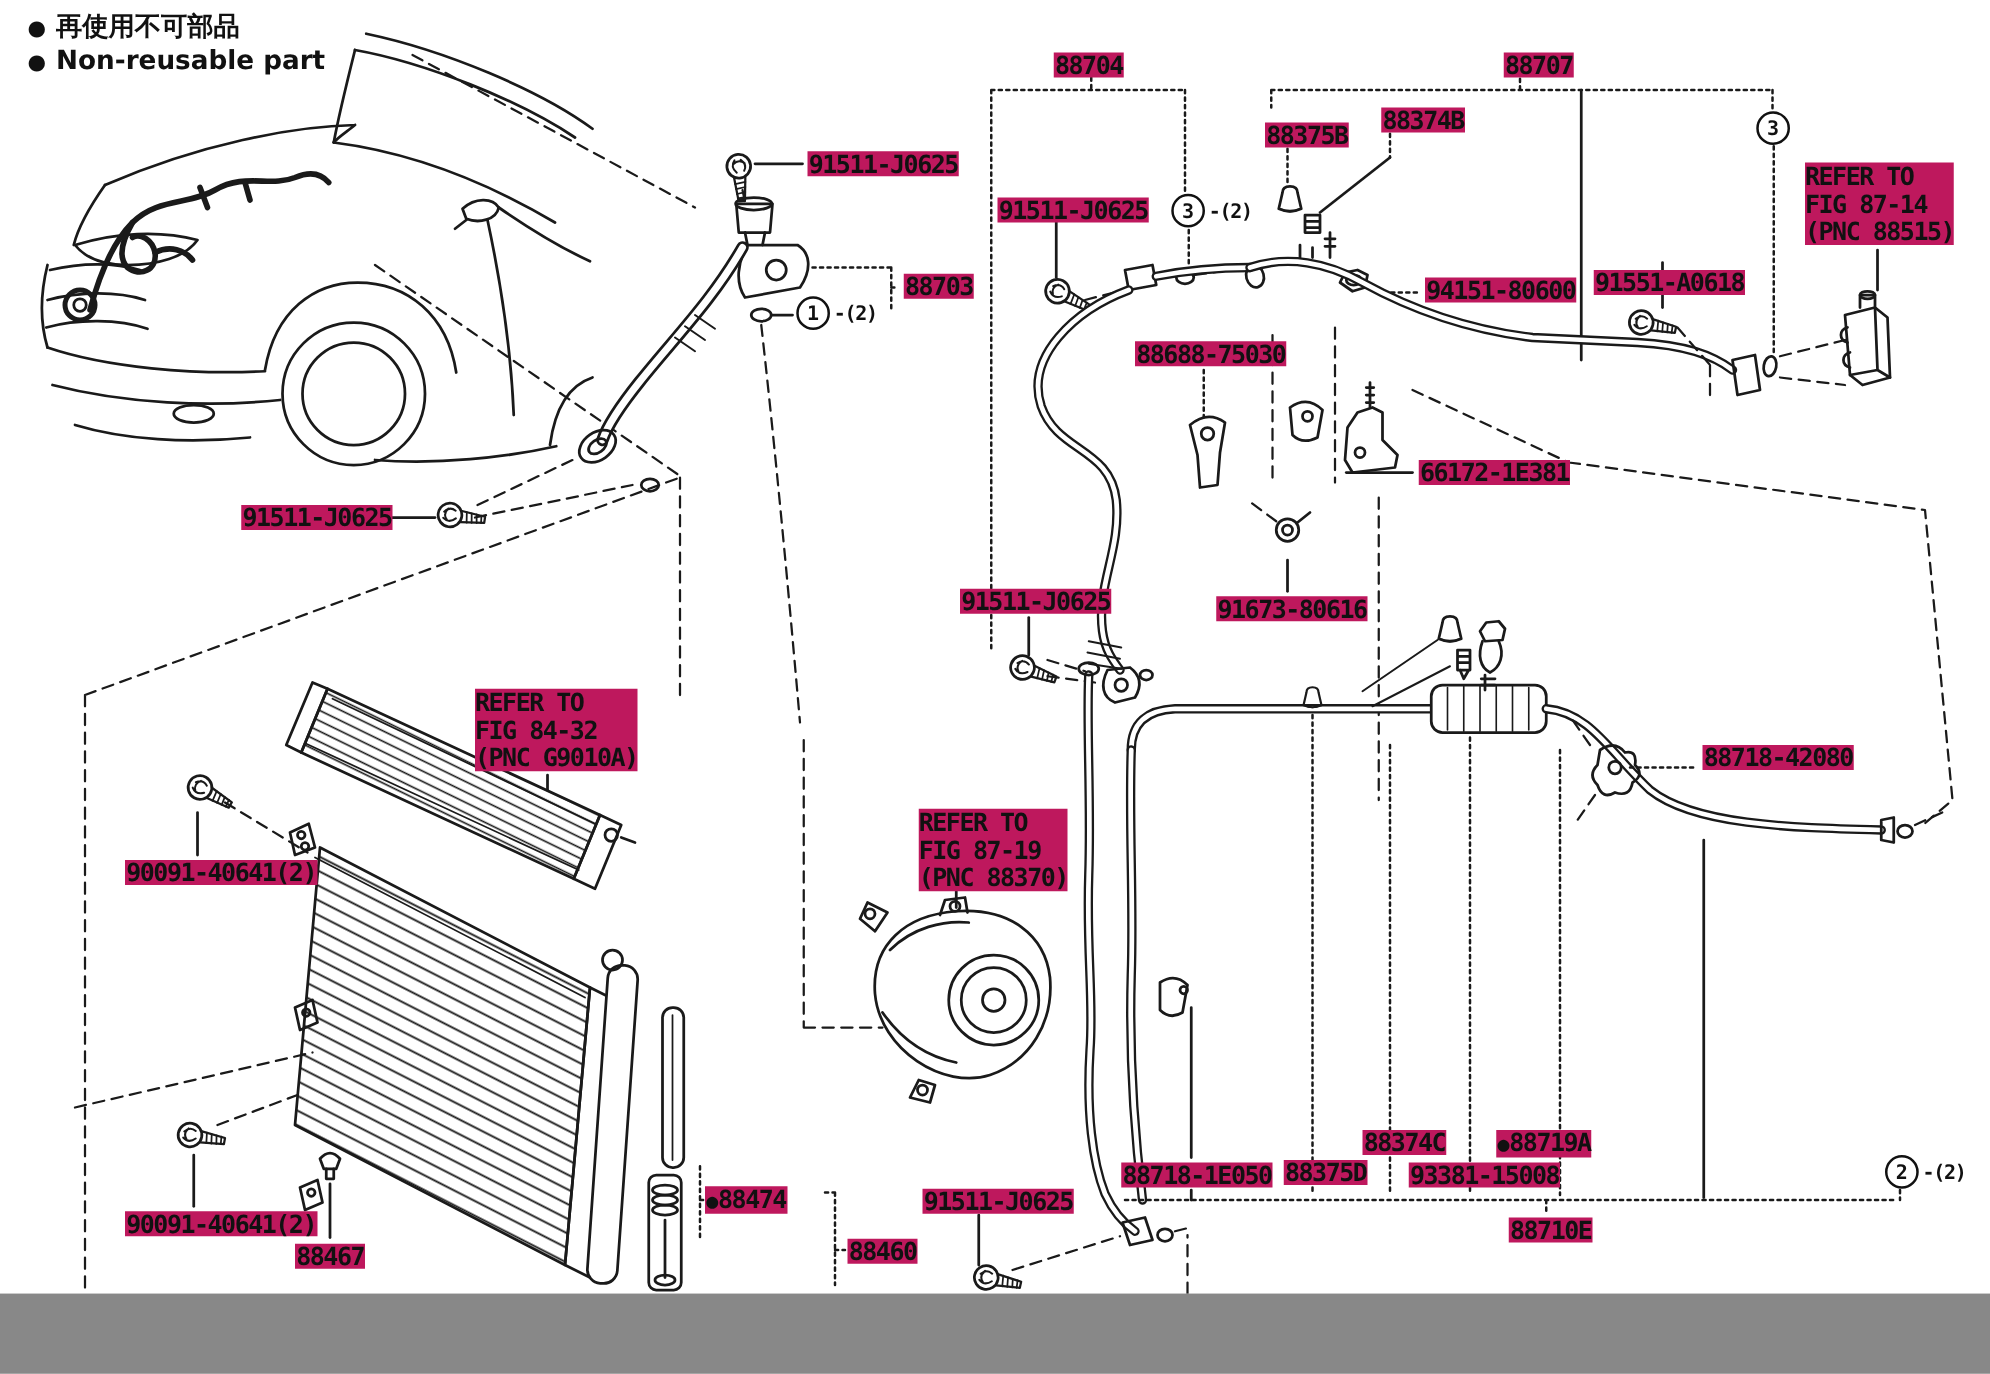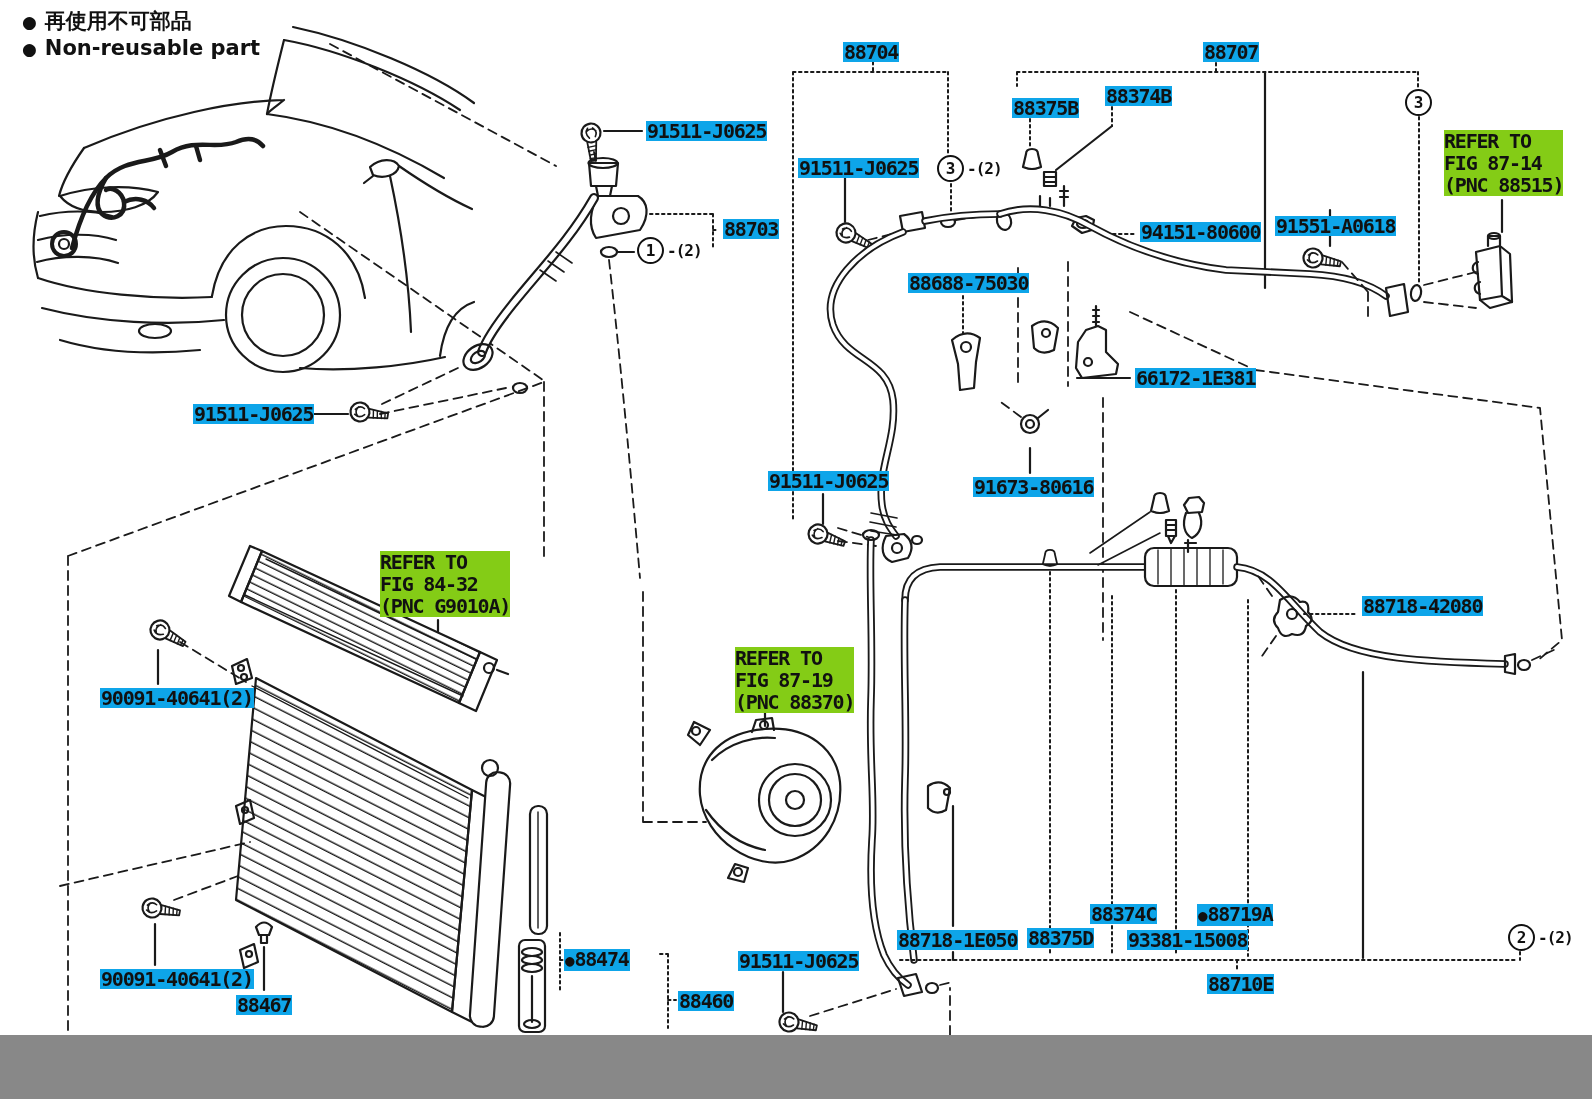--- a/index.html
+++ b/index.html
@@ -6,24 +6,24 @@
   .stage{position:relative;width:1592px;height:1035px;background:#fff;overflow:hidden;
          font-family:"DejaVu Sans Mono",monospace;color:#111;}
   .stage svg{position:absolute;left:0;top:0;stroke:#1a1a1a;fill:none;
              stroke-width:2.2;stroke-linecap:round;stroke-linejoin:round;}
   .da{stroke-dasharray:9 6;stroke-width:1.8;}
   .do{stroke-dasharray:2.5 3.5;stroke-width:2;}
   .pipe-o{stroke-width:7.5;} .pipe-i{stroke:#fff;stroke-width:3.8;}
   .hose-o{stroke-width:10;} .hose-i{stroke:#fff;stroke-width:5.6;}
   .thick{stroke-width:4.5;}
   .part-label{position:absolute;font:700 20px/20px "DejaVu Sans Mono",monospace;
-              letter-spacing:-1.2px;background:#0ea5e9;padding:0 1px;white-space:nowrap;}
+              letter-spacing:-1.2px;background:#be185d;padding:0 1px;white-space:nowrap;}
   .part-label .blt{font-size:16px;margin-right:1px;}
   .ref-note{position:absolute;font:700 20px/22px "DejaVu Sans Mono",monospace;
-            letter-spacing:-1.2px;background:#84cc16;white-space:pre;}
+            letter-spacing:-1.2px;background:#be185d;white-space:pre;}
   .callout{position:absolute;display:flex;align-items:center;}
   .callout .circ{width:27px;height:27px;border:2.6px solid #111;border-radius:50%;
                  display:flex;align-items:center;justify-content:center;
                  font:700 16px "DejaVu Sans Mono",monospace;background:#fff;box-sizing:border-box;}
   .callout .sfx{font:700 16px "DejaVu Sans Mono",monospace;letter-spacing:-1px;margin-left:3px;}
   .legend-row{position:absolute;font:700 21px/22px "DejaVu Sans",sans-serif;white-space:nowrap;}
   .legend-row .lb{font-size:17px;margin-right:8px;}
   .diagram-code{position:absolute;font:400 19px "DejaVu Sans",sans-serif;letter-spacing:.5px;text-align:right;}
 </style>
 </head>

